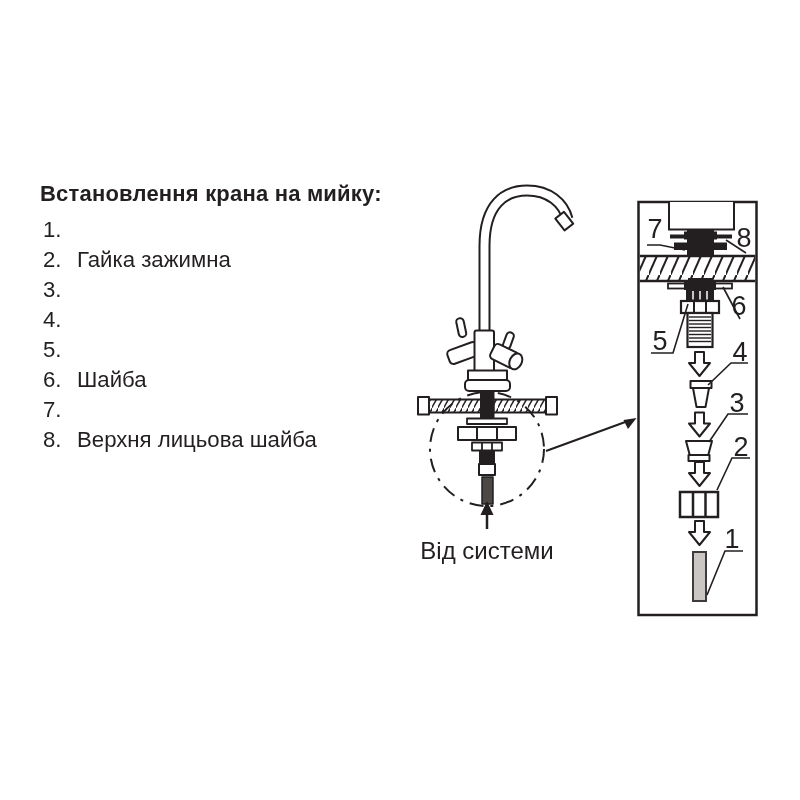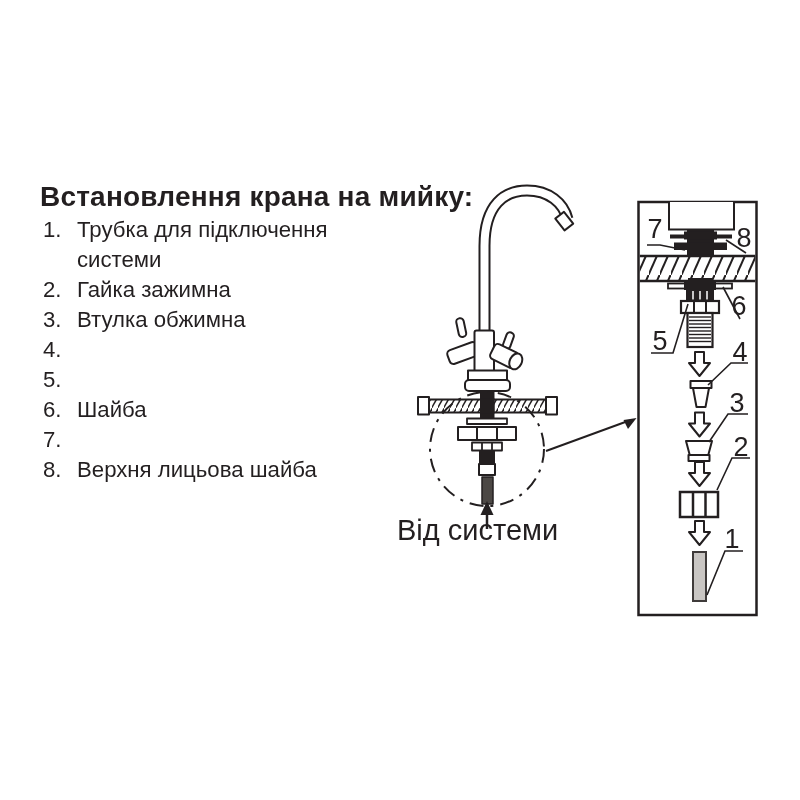--- a/index.html
+++ b/index.html
@@ -2,30 +2,30 @@
 <html><head>
 <meta charset="utf-8">
 <style>
   html,body{margin:0;padding:0;background:#ffffff;}
   .stage{
     position:relative;width:800px;height:800px;background:#ffffff;overflow:hidden;
     font-family:"Liberation Sans",sans-serif;color:#231f20;
   }
   .stage svg{position:absolute;left:0;top:0;}
   .title{
-    position:absolute;left:40px;top:181px;font-size:28px;font-weight:bold;
+    position:absolute;left:40px;top:181px;font-size:22px;font-weight:bold;
     letter-spacing:.2px;white-space:nowrap;
   }
   .list{position:absolute;left:43px;top:215px;}
   .row{display:flex;font-size:22.2px;line-height:30px;}
   .row .num{flex:0 0 34px;}
   .row .txt{width:274px;}
   .caption{
-    position:absolute;left:397px;top:516px;width:180px;
-    font-size:29px;line-height:29px;
+    position:absolute;left:397px;top:536px;width:180px;text-align:center;
+    font-size:24px;line-height:29px;
   }
   text{font-family:"Liberation Sans",sans-serif;font-size:27px;fill:#231f20;}
 </style>
 </head>
 <body>
 
 <div class="stage">
 
   <svg width="800" height="800" viewBox="0 0 800 800">
     <defs>
@@ -202,29 +202,27 @@
         <text x="732" y="548">1</text>
       </g>
     </g>
   </svg>
 
   <div class="title">Встановлення крана на мийку:</div>
 
   <div class="list">
     <div class="row">
       <span class="num">1.</span>
-      <span class="txt">Трубка для підключення системи</span>
     </div>
     <div class="row">
       <span class="num">2.</span>
       <span class="txt">Гайка зажимна</span>
     </div>
     <div class="row">
       <span class="num">3.</span>
-      <span class="txt">Втулка обжимна</span>
     </div>
     <div class="row">
       <span class="num">4.</span>
     </div>
     <div class="row">
       <span class="num">5.</span>
     </div>
     <div class="row">
       <span class="num">6.</span>
       <span class="txt">Шайба</span>

